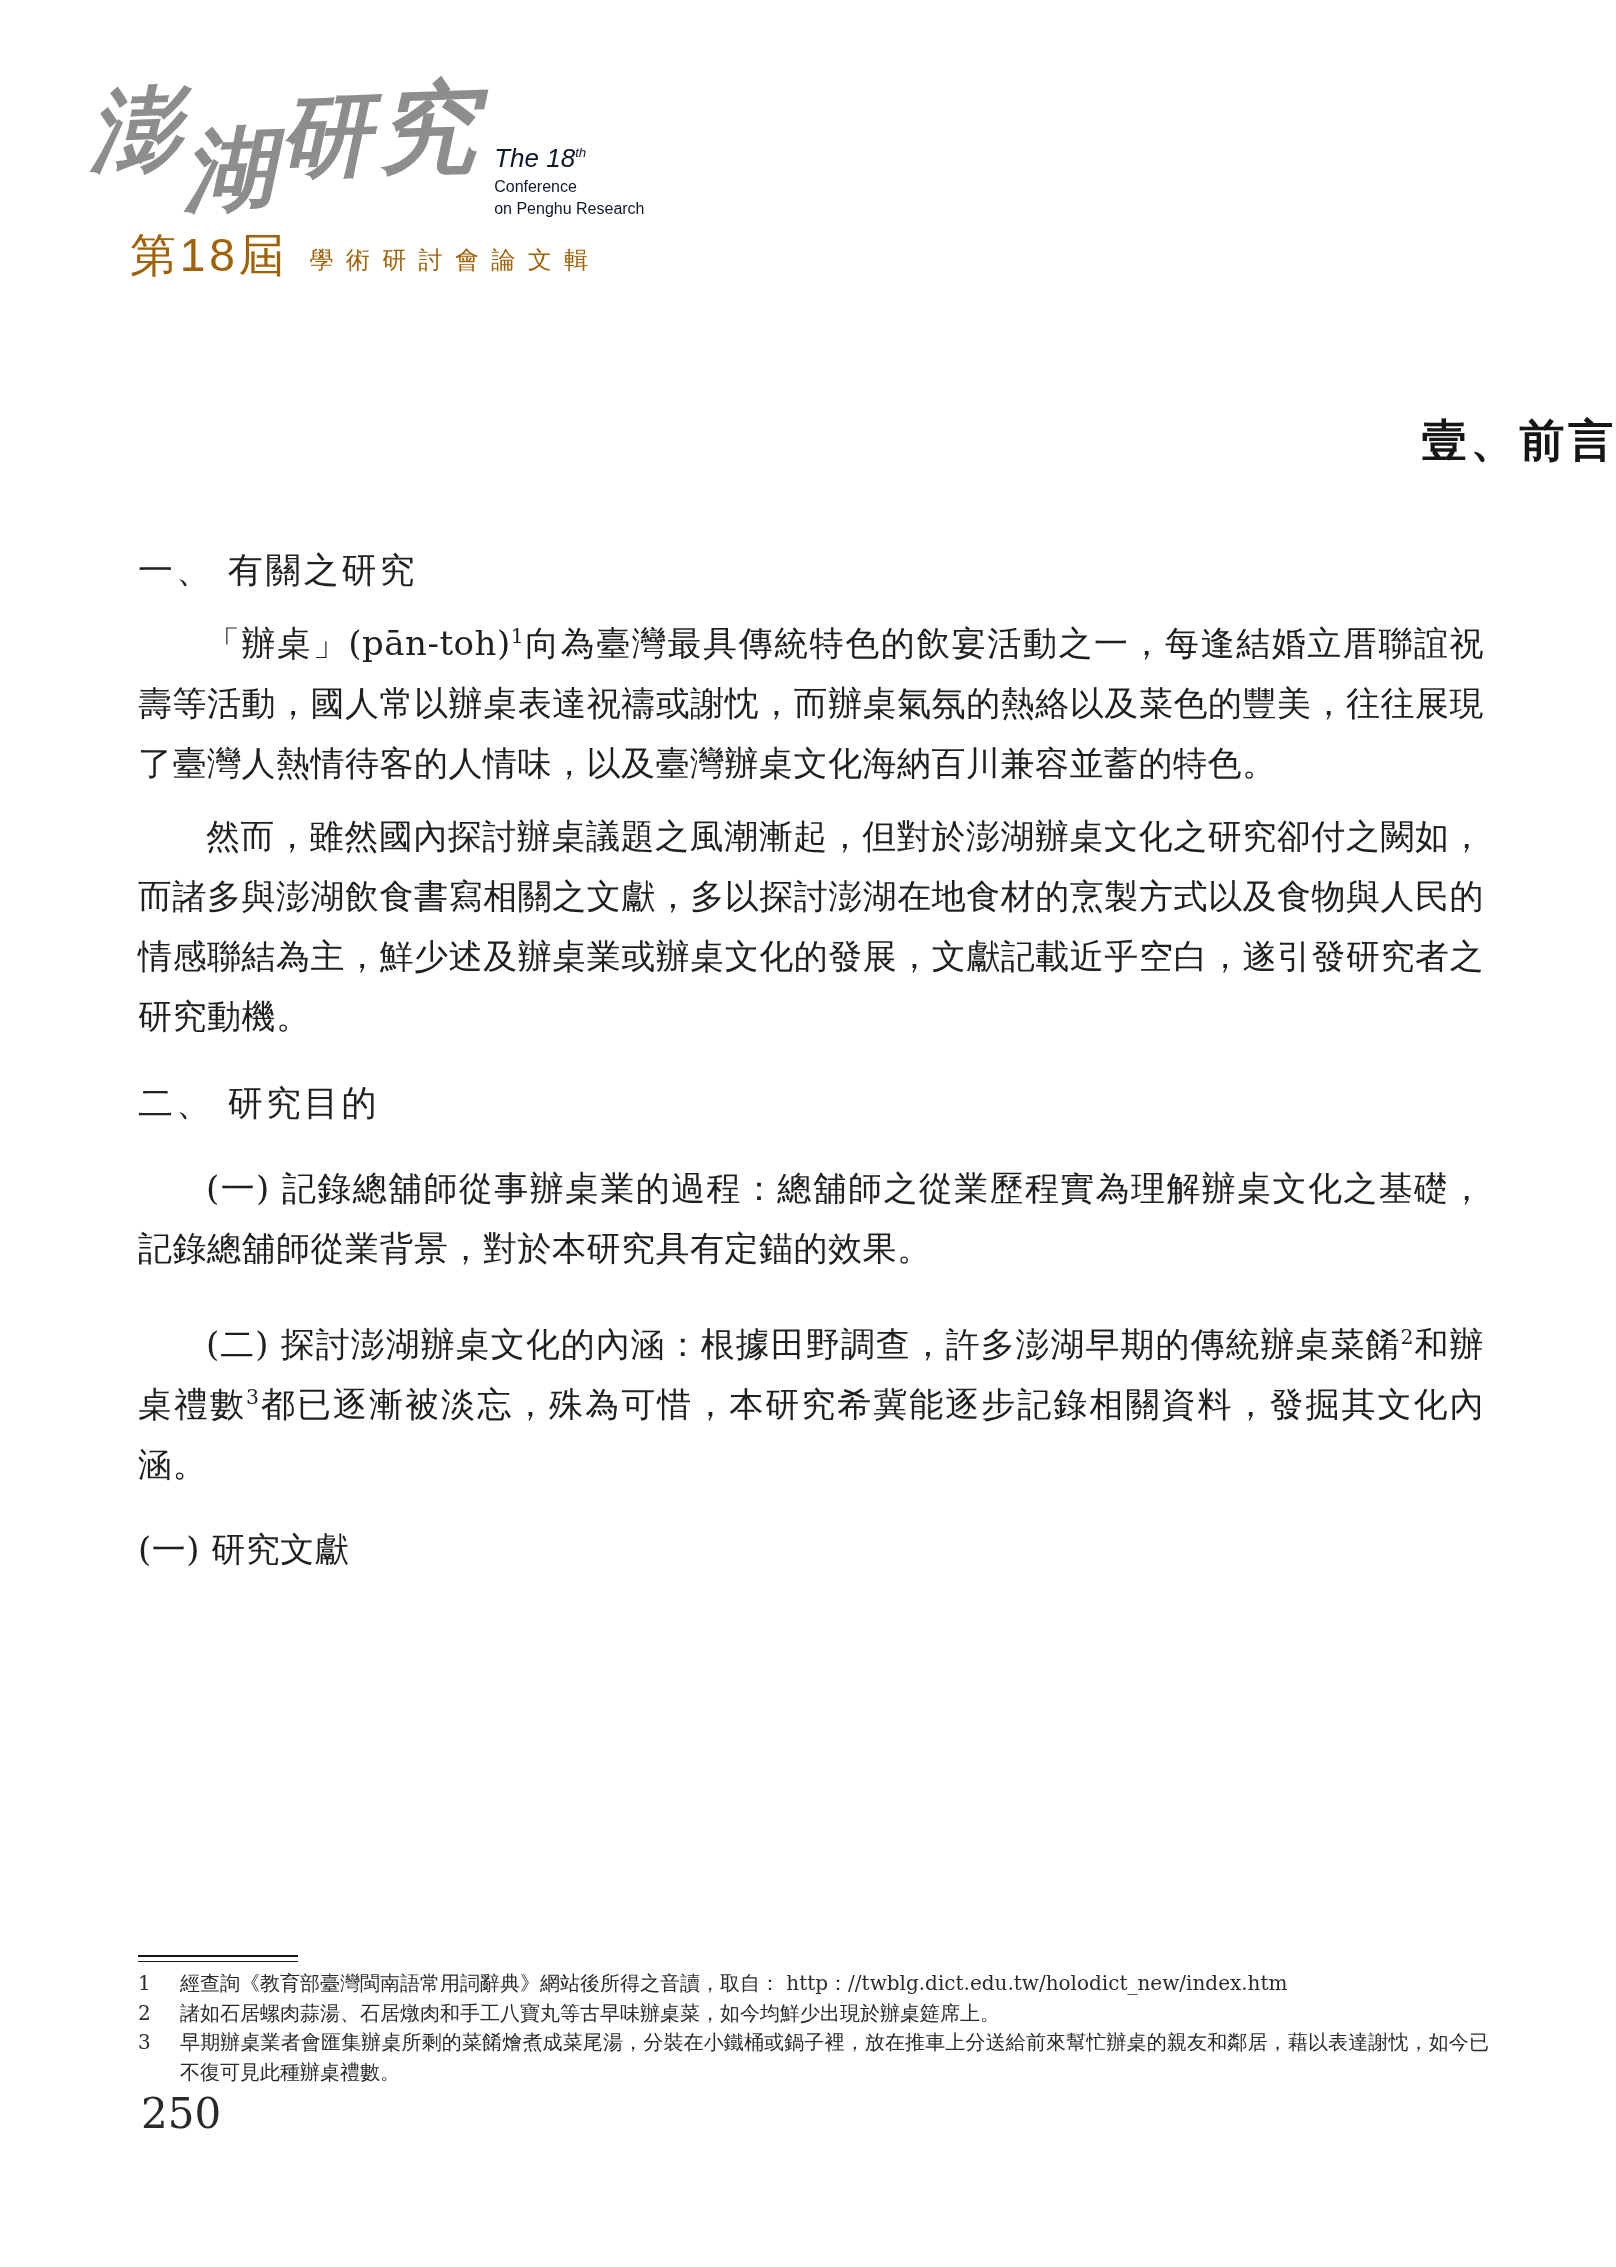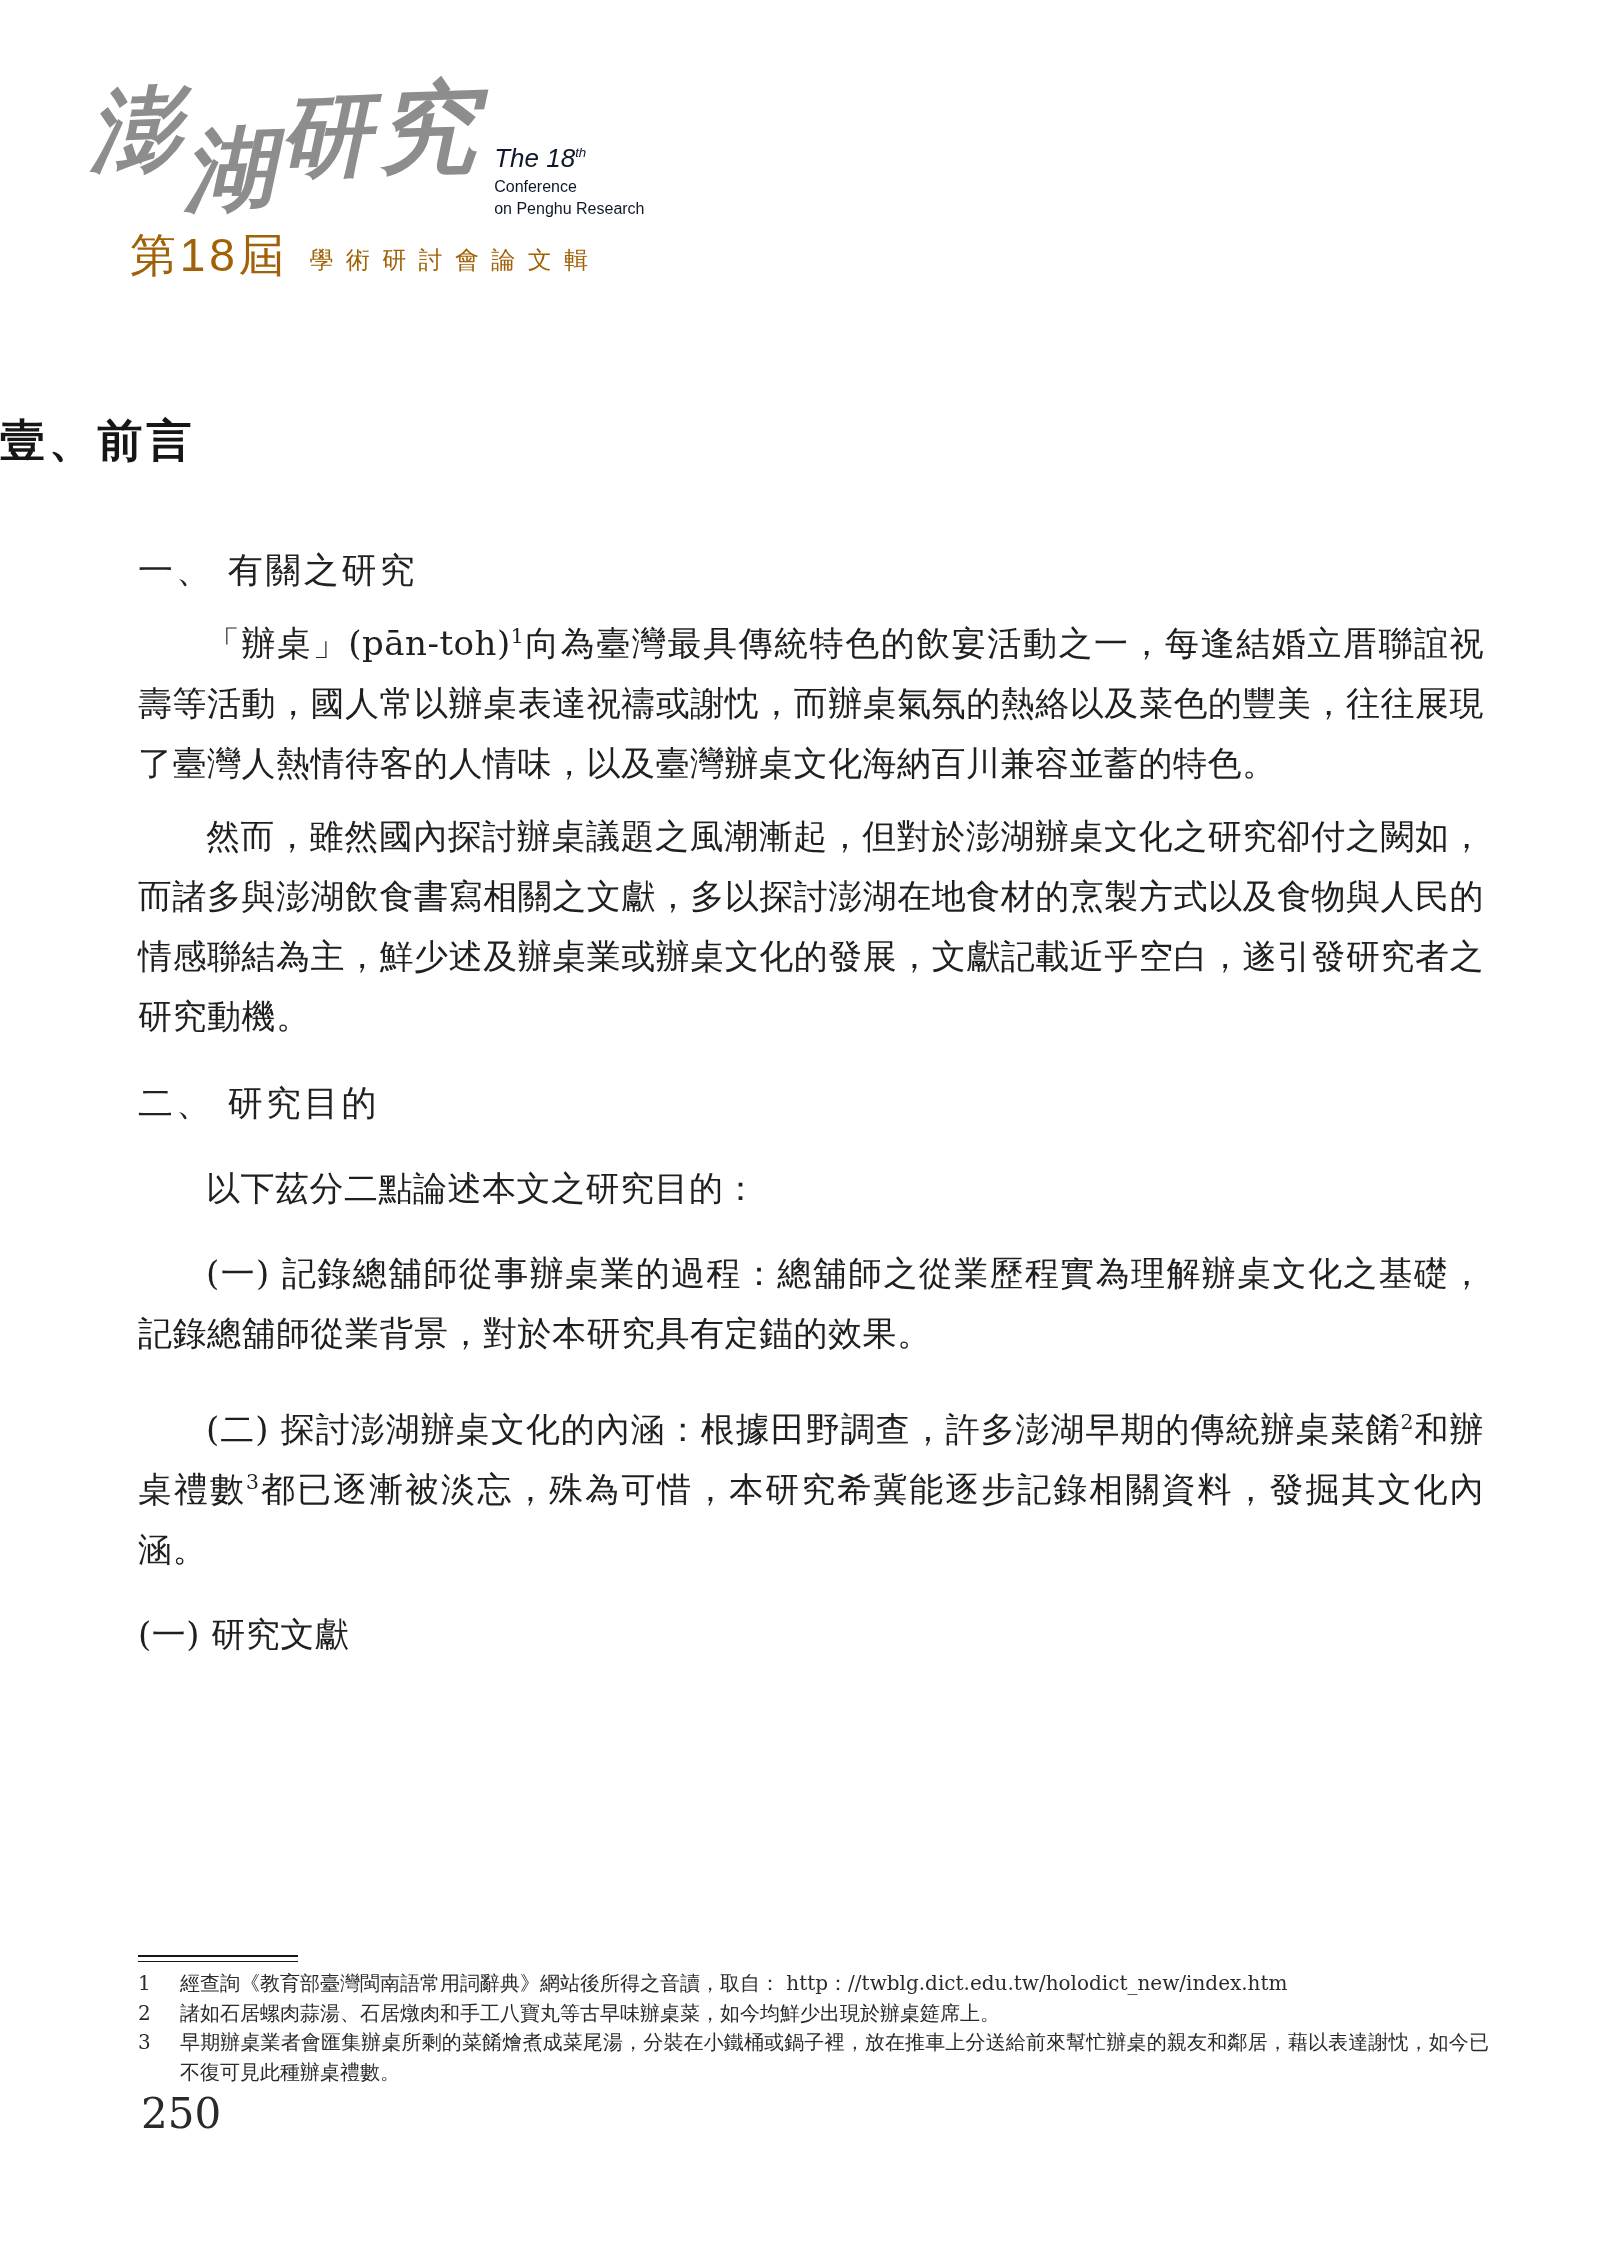--- a/index.html
+++ b/index.html
@@ -33,21 +33,21 @@
   .logo-en .en-line1 { font-size: 26px; font-style: italic; }
   .logo-en .en-line1 sup { font-size: 13.3px; }
   .logo-en .en-small { font-size: 16px; }
   .series-row { display: flex; align-items: center; margin-left: 40px; margin-top: 5.7px; color: #a16207; font-family: "Liberation Sans", "DejaVu Sans", sans-serif; }
   .series-big { font-size: 46px; letter-spacing: 3.8px; }
   .series-small { font-size: 24px; letter-spacing: 12.4px; margin-left: 21px; margin-top: 7.6px; }
 
   
   .doc-title {
     position: absolute; left: 0; right: 0; top: 411px;
-    text-align: left;
+    text-align: right;
     font-size: 45px; font-weight: 600; letter-spacing: 3.8px;
     color: #161616;
   }
 
   
   .body-flow {
     position: absolute; left: 138px; top: 540px; width: 1346px;
     font-size: 34px; line-height: 60px; letter-spacing: 0.5px;
     text-align: justify;
   }
@@ -103,21 +103,20 @@
   <div class="body-flow">
     <div class="sec-heading" id="heading1">一、 有關之研究</div>
 
     <p class="para p-after-h" id="para1"><span>「辦桌」(pān-toh)</span><sup>1</sup><span>向為臺灣最具傳統特色的飲宴活動之一，每逢結婚立厝聯誼祝壽等活動，國人常以辦桌表達祝禱或謝忱，而辦桌氣氛的熱絡以及菜色的豐美，往往展現了臺灣人熱情待客的人情味，以及臺灣辦桌文化海納百川兼容並蓄的特色。</span></p>
 
 
     <p class="para" id="para3">然而，雖然國內探討辦桌議題之風潮漸起，但對於澎湖辦桌文化之研究卻付之闕如，而諸多與澎湖飲食書寫相關之文獻，多以探討澎湖在地食材的烹製方式以及食物與人民的情感聯結為主，鮮少述及辦桌業或辦桌文化的發展，文獻記載近乎空白，遂引發研究者之研究動機。</p>
 
     <div class="sec-heading" id="heading2">二、 研究目的</div>
 
-    <p class="para" id="para4">以下茲分二點論述本文之研究目的：</p>
 
     <p class="para" id="para5">(一) 記錄總舖師從事辦桌業的過程：總舖師之從業歷程實為理解辦桌文化之基礎，記錄總舖師從業背景，對於本研究具有定錨的效果。</p>
 
     <p class="para" id="para6"><span>(二) 探討澎湖辦桌文化的內涵：根據田野調查，許多澎湖早期的傳統辦桌菜餚</span><sup>2</sup><span>和辦桌禮數</span><sup>3</sup><span>都已逐漸被淡忘，殊為可惜，本研究希冀能逐步記錄相關資料，發掘其文化內涵。</span></p>
 
 
     <p class="para" id="subheading1">(一) 研究文獻</p>
   </div>
 
   <div class="footnote-block">

